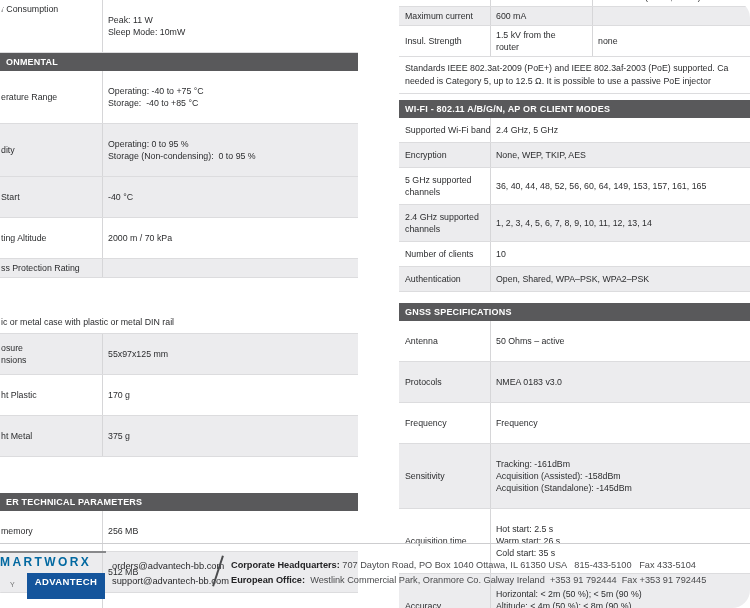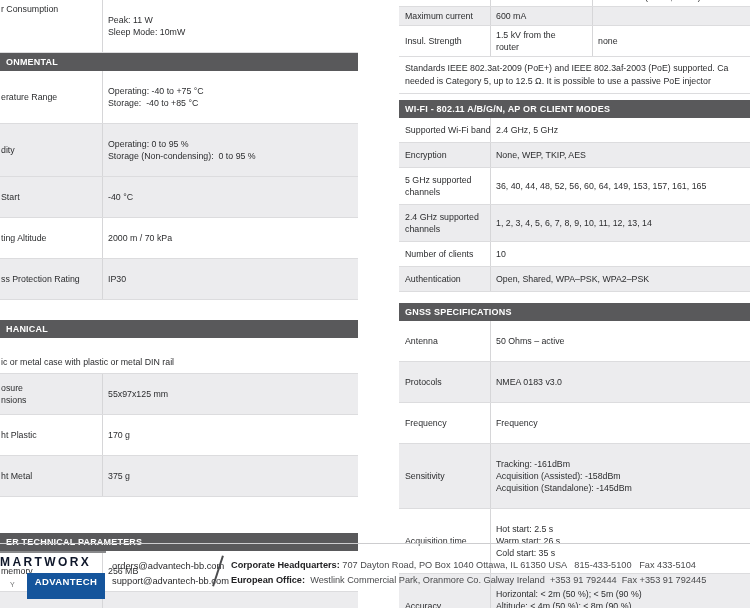--- a/index.html
+++ b/index.html
@@ -1,17 +1,17 @@
 <!DOCTYPE html>
 <html><head>
 <meta charset="utf-8">
 <style>
   html,body{margin:0;padding:0;background:#fff;}
   .page{position:relative;width:750px;height:608px;background:#fff;overflow:hidden;
-        font-family:"Liberation Sans",sans-serif;font-size:8.8px;color:#2c2d2f;}
+        font-family:"Liberation Sans",sans-serif;font-size:8.8px;color:#2c2d2f;border-radius:18px;}
   .col-left{position:absolute;left:0;top:0;width:358px;}
   .col-right{position:absolute;left:399px;top:0;width:476px;}
   .bar{background:#59595b;color:#fff;font-weight:bold;padding:4px 6px 3px;font-size:9px;
        letter-spacing:.2px;line-height:11px;}
   .col-left .bar{padding-left:6px;}
   .row{display:flex;border-bottom:1px solid #dcdcde;background:#fff;align-items:stretch;}
   .row.g{background:#ececee;}
   .cl{box-sizing:border-box;width:103px;padding:3px 4px 3px 1px;border-right:1px solid #d6d6d8;
       display:flex;flex-direction:column;justify-content:center;}
   .cv{flex:1;padding:14px 5px;display:flex;flex-direction:column;justify-content:center;}
@@ -27,21 +27,21 @@
   .mech{margin-top:20px;}
   .other{margin-top:36px;}
   .poe{margin-top:-12px;}
   .wifi{margin-top:6px;}
   .gnss{margin-top:11px;}
   .wifi .cl,.wifi .cv{padding-top:6px;padding-bottom:6px;}
   
   .foot-rule{position:absolute;left:0;top:543px;width:750px;border-top:1px solid #cdcdcf;}
   .logo{position:absolute;left:0;top:551px;width:106px;}
   .logo-rule{border-top:2px solid #88898b;width:106px;}
-  .wordmark{font-size:12px;letter-spacing:2.4px;color:#0f172a;font-weight:bold;
+  .wordmark{font-size:12px;letter-spacing:2.4px;color:#0369a1;font-weight:bold;
             margin-top:2px;white-space:pre;}
   .powered-frag{position:absolute;left:10px;top:30px;font-size:7px;color:#717274;}
   .adv-box{position:absolute;left:27px;top:22px;width:78px;height:26px;background:#15559c;
            color:#fff;font-weight:bold;font-size:9.5px;letter-spacing:.4px;text-align:center;
            line-height:18px;white-space:pre;}
   .emails{position:absolute;left:112px;top:559px;font-size:9.3px;color:#2a2a2c;}
   .emails div{line-height:15px;white-space:pre;}
   .slash{position:absolute;left:217px;top:555px;width:2px;height:32px;background:#4b4c4e;
          transform:rotate(18deg);}
   .corp{position:absolute;left:231px;top:558px;font-size:9.2px;color:#4a4b4d;width:519px;
@@ -101,28 +101,24 @@
             <div>ting Altitude</div>
           </div>
         <div class="cv">
             <div>2000 m / 70 kPa</div>
           </div>
       </div>
       <div class="row g">
         <div class="cl">
             <div>ss Protection Rating</div>
           </div>
-        <div class="cv">
-            <div>IP30</div>
-          </div>
       </div>
     </div>
 
     <div class="mech">
-      <div class="bar">HANICAL</div>
       <div class="row fullrow">
         <div class="cfull">ic or metal case with plastic or metal DIN rail</div>
       </div>
       <div class="row g">
         <div class="cl">
           <div>osure</div>
           <div>nsions</div>
         </div>
         <div class="cv">
             <div>55x97x125 mm</div>

